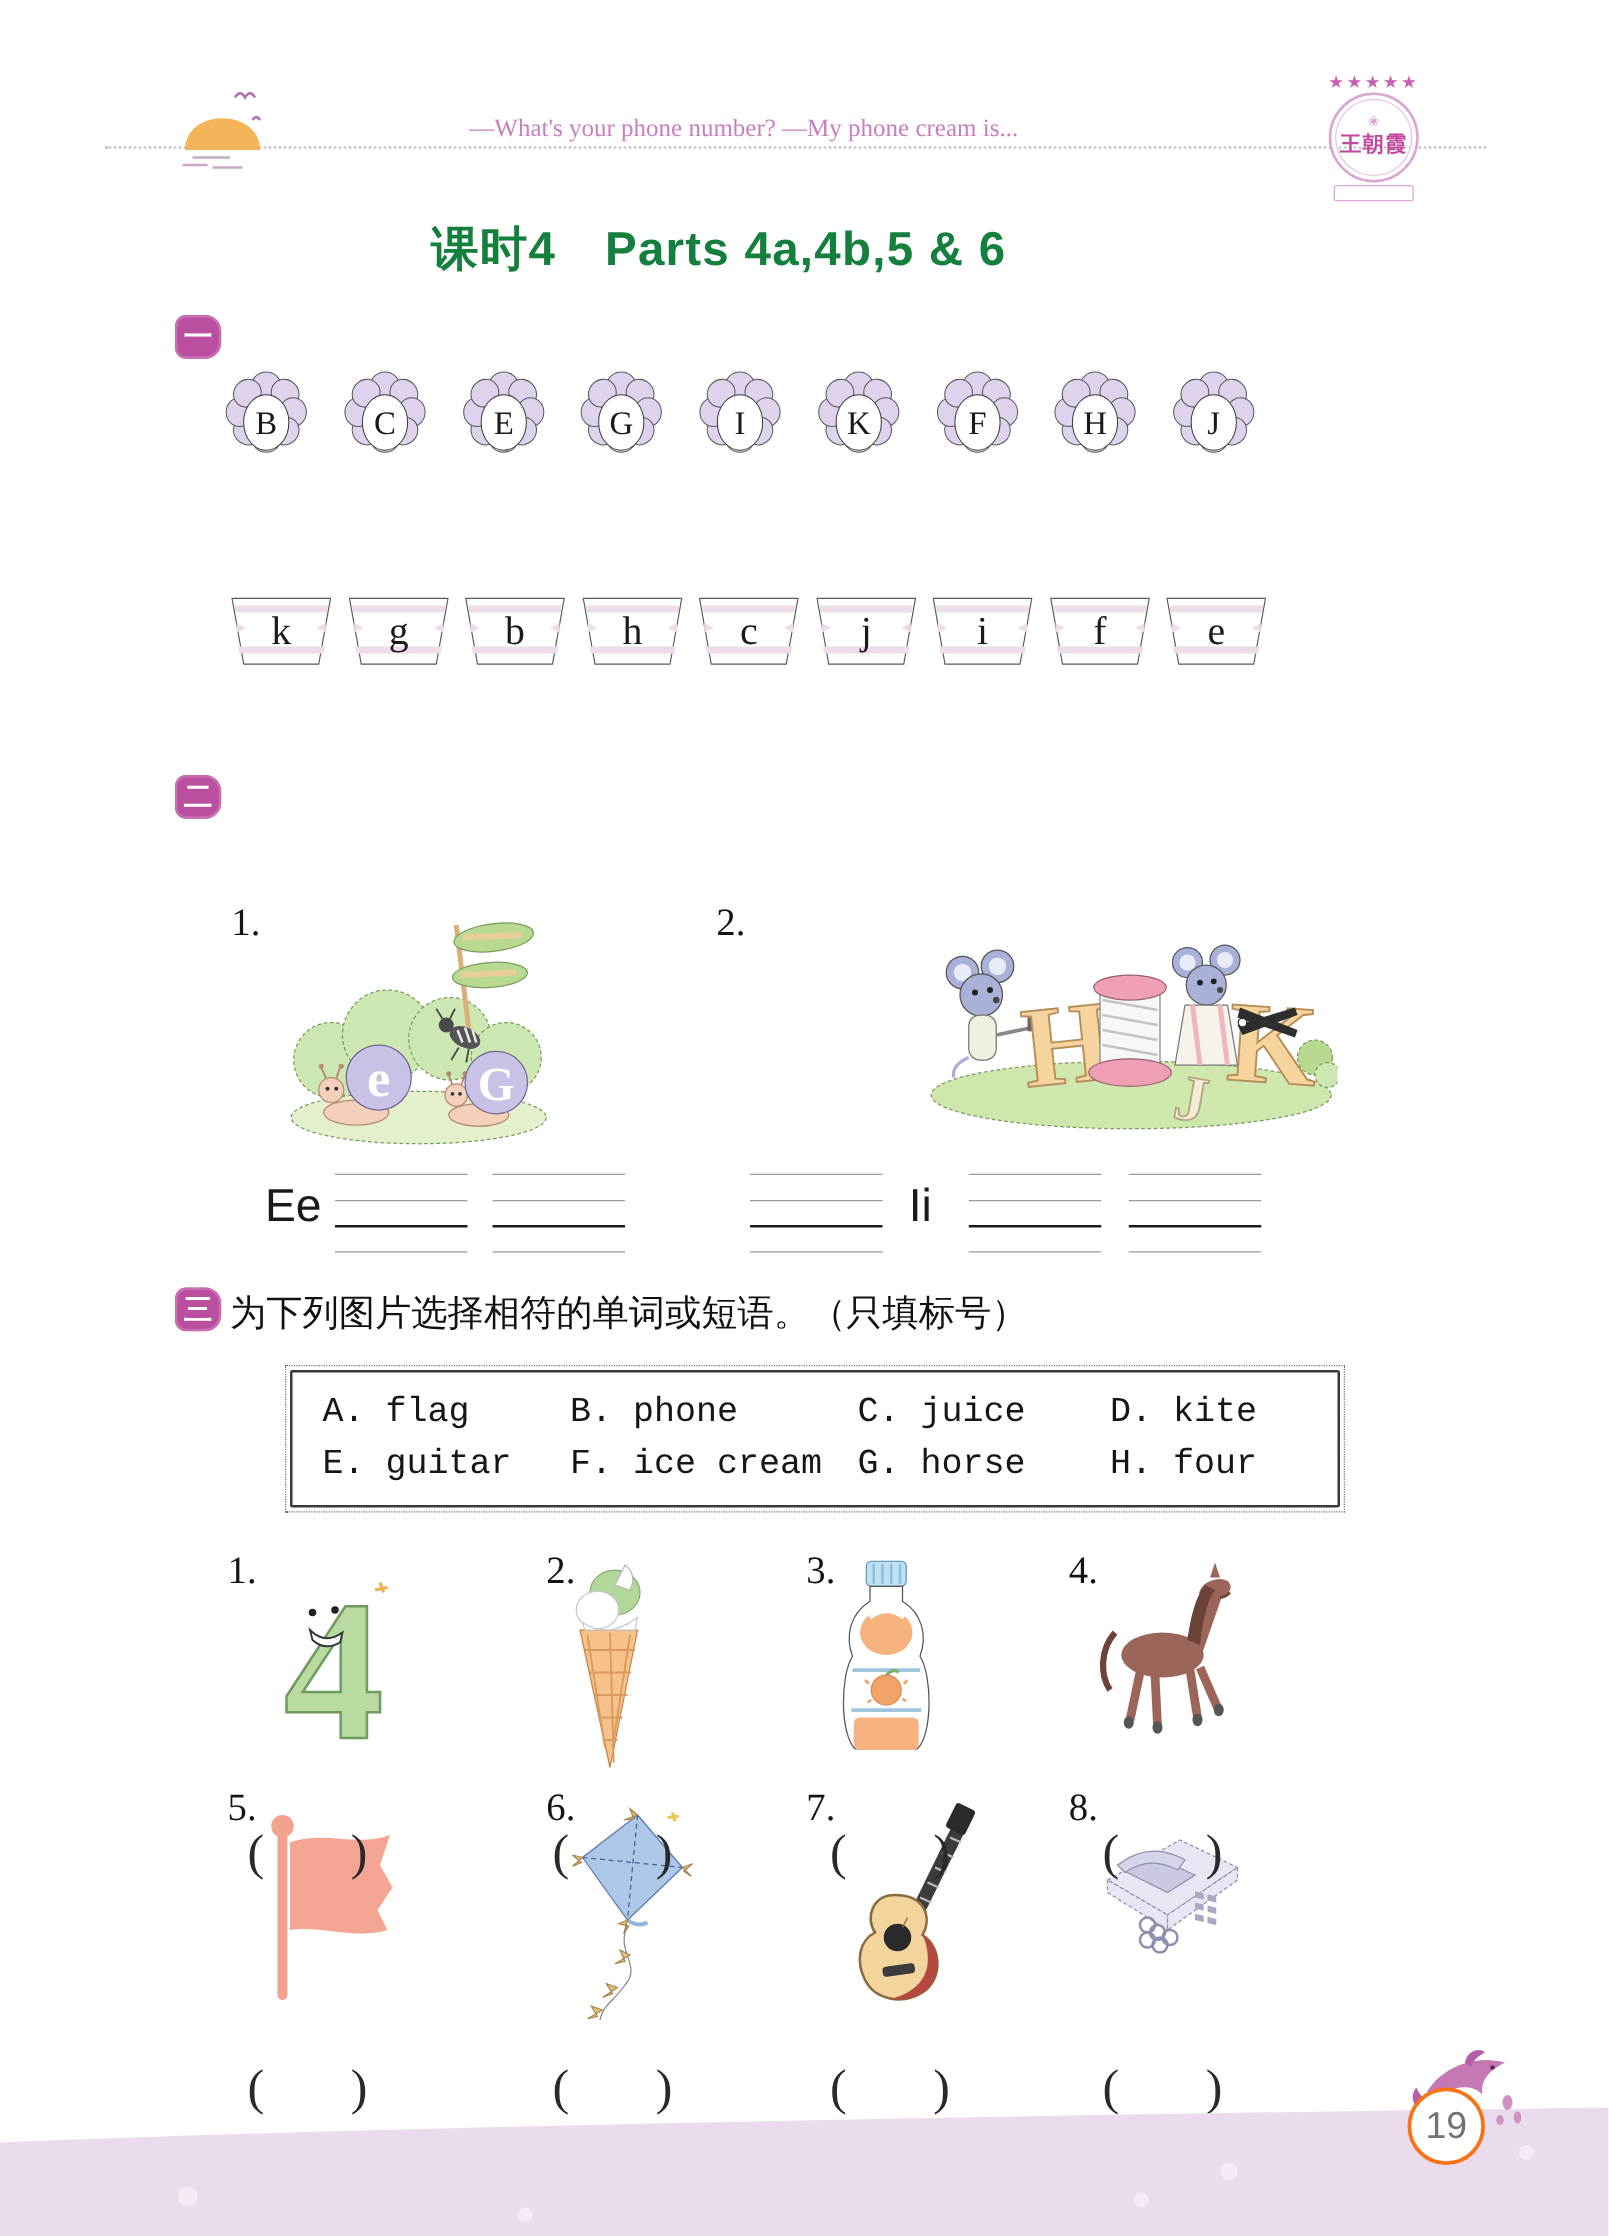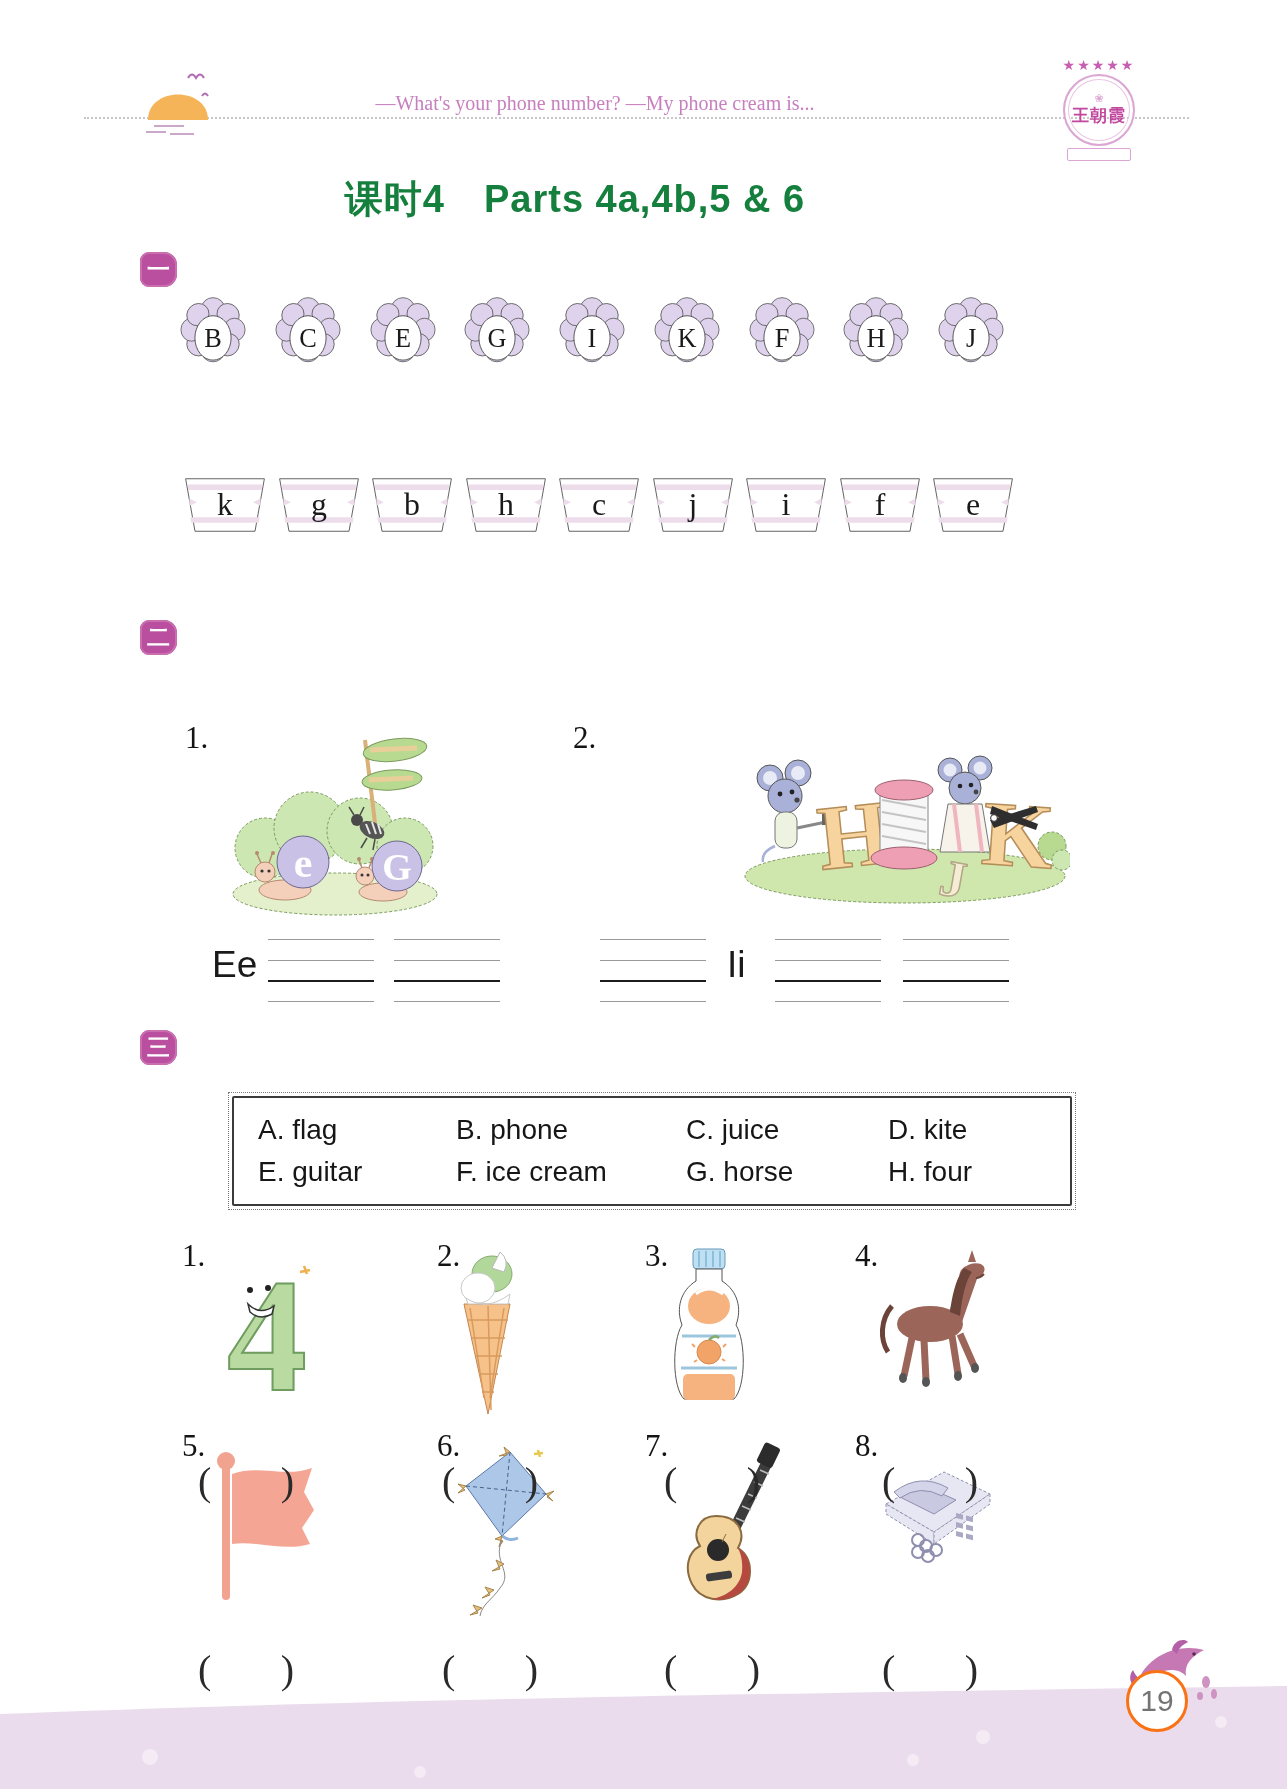--- a/index.html
+++ b/index.html
@@ -36,21 +36,21 @@
   .fourline{position:absolute;width:106px;height:63px;}
   .fourline .ln{position:absolute;left:0;right:0;height:1px;background:#9a9a9a;}
   .fourline .ln.b{height:2px;background:#1c1c1c;}
   .gletter{position:absolute;font-family:Liberation Sans, sans-serif;font-size:37px;color:#1a1a1a;}
 
   
   .optbox{position:absolute;left:228px;top:1092px;width:840px;height:110px;border:1px dotted #777;padding:3px;}
   .optbox .inner{width:100%;height:100%;border:2px solid #3a3a3a;border-radius:2px;box-sizing:border-box;
                  display:grid;grid-template-columns:198px 230px 202px 1fr;align-content:center;
                  row-gap:10px;padding-left:24px;
-                 font-family:Liberation Sans, sans-serif;font-size:28px;color:#161616;}
+                 font-family:Liberation Mono, monospace;font-size:28px;color:#161616;}
   
   .inum{position:absolute;font-family:"Liberation Serif","DejaVu Serif",serif;font-size:31px;color:#141414;}
   .parens{position:absolute;width:96px;display:flex;justify-content:space-between;
           font-family:"Liberation Serif","DejaVu Serif",serif;font-size:40px;color:#2a2a2a;}
 
   
   .page-circle{position:absolute;left:1126px;top:1670px;width:56px;height:56px;background:#fff;
                border:3px solid #f97316;border-radius:50%;display:flex;align-items:center;justify-content:center;
                font-size:30px;color:#737373;}
 </style>
@@ -389,20 +389,21 @@
      </div>
       <div class="fourline" style="left:903px;top:939px">
        <div class="ln" style="top:0"></div>
         <div class="ln" style="top:21px"></div>
        <div class="ln b" style="top:41px"></div>
         <div class="ln" style="top:62px"></div>
      </div>
     </div>
 
   <div class="badge" style="top:1030px">三</div>
+  <div class="instr" style="top:1028px">为下列图片选择相符的单词或短语。（只填标号）</div>
 
   <div class="optbox">
     <div class="inner" id="opt-grid">
         <span class="opt">A.&nbsp;flag</span>
         <span class="opt">B.&nbsp;phone</span>
         <span class="opt">C.&nbsp;juice</span>
         <span class="opt">D.&nbsp;kite</span>
         <span class="opt">E.&nbsp;guitar</span>
         <span class="opt">F.&nbsp;ice cream</span>
         <span class="opt">G.&nbsp;horse</span>

